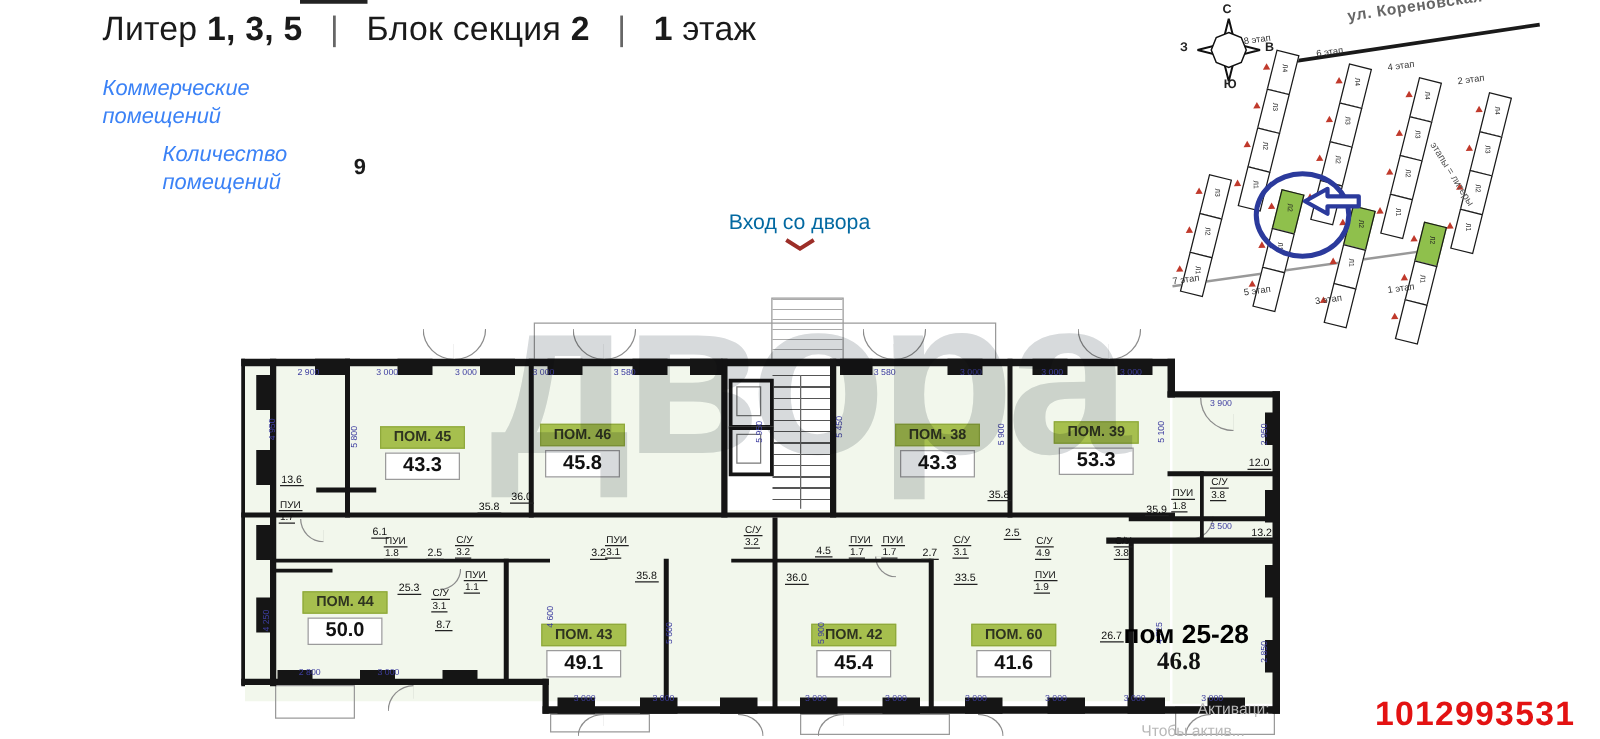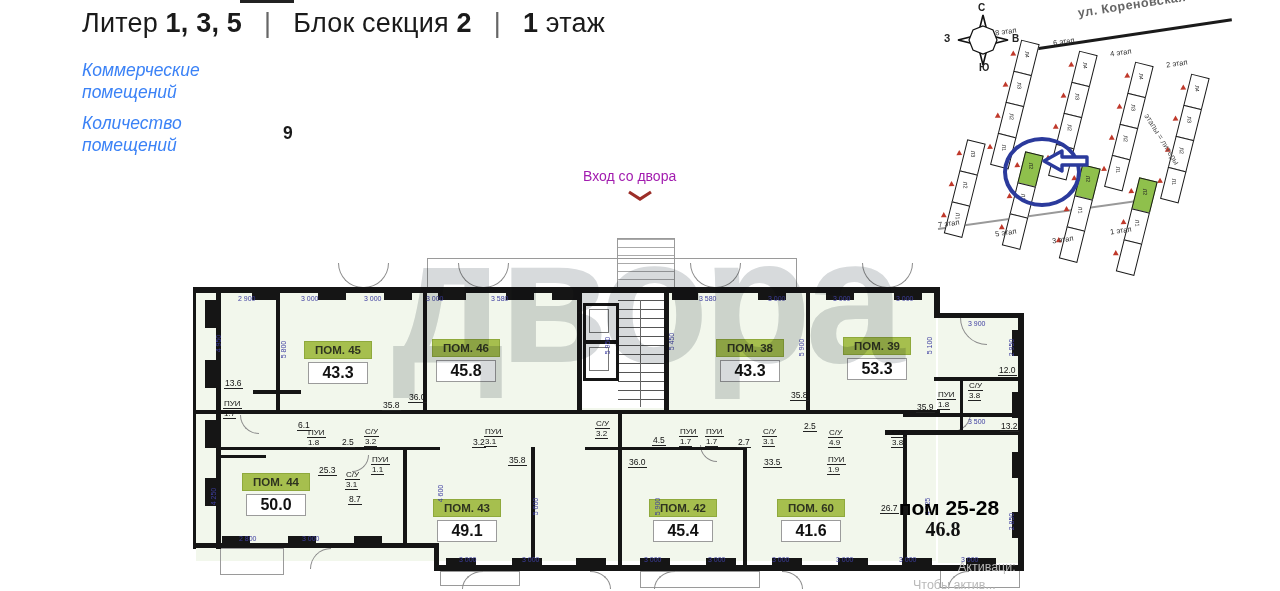--- a/index.html
+++ b/index.html
@@ -8,21 +8,21 @@
   .abs{position:absolute;}
   
   #hdr{left:82px;top:8px;font-size:27px;color:#1a1a1a;letter-spacing:.2px;}
   #hdr b{font-weight:700;}
   .hsep{color:#666;font-weight:300;padding:0 22px;}
   .toptick{left:240px;top:0;width:54px;height:3px;background:#222;}
   .info-label{left:82px;font-size:17.5px;color:#3b82f6;line-height:1.25;font-style:italic;}
   .info-val{left:283px;font-size:17.5px;color:#1a1a1a;}
   .info-val b{font-weight:700;}
   
-  #entrance{left:583px;top:168px;font-size:14px;color:#a21caf;}
+  #entrance{left:583px;top:168px;font-size:17px;color:#0369a1;}
   
   .fill{background:#f2f7ec;}
   .wall{background:#151515;z-index:12;}
   .stub{background:#151515;z-index:13;}
   .thin{border:1px solid #9a9a9a;background:transparent;z-index:8;}
   .arc{border:1px solid #8b8b8b;border-top:none;border-right:none;border-radius:0 0 0 100%;z-index:9;}
   .arc.m{border:1px solid #8b8b8b;border-top:none;border-left:none;border-radius:0 0 100% 0;}
   .arc.d{border:1px solid #8b8b8b;border-bottom:none;border-right:none;border-radius:100% 0 0 0;}
   .arc.dm{border:1px solid #8b8b8b;border-bottom:none;border-left:none;border-radius:0 100% 0 0;}
   .badge{z-index:20;background:#a6bf4e;border:1px solid #8fa93c;color:#2f3420;font-weight:700;
@@ -70,21 +70,21 @@
 
   <div class="abs toptick"></div>
   <div class="abs" id="hdr">
     <span>Литер</span>&nbsp;<b>1, 3, 5</b><span class="hsep">|</span><span>Блок секция</span>&nbsp;<b>2</b><span class="hsep">|</span><b>1</b>&nbsp;<span>этаж</span>
   </div>
 
   <div class="abs info-label" style="top:60px;">
     <div>Коммерческие</div>
     <div>помещений</div>
   </div>
-  <div class="abs info-label" style="top:113px;">
+  <div class="abs info-label" style="top:113px;margin-left:48px;">
     <div>Количество</div>
     <div>помещений</div>
   </div>
   <div class="abs info-val" style="top:123px;font-weight:700;">9</div>
 
   <div class="abs" id="entrance">Вход со двора</div>
   <svg class="abs" style="left:626px;top:190px;z-index:5;" width="28" height="12">
     <polyline points="3,2 14,9 25,2" fill="none" stroke="#9c2e28" stroke-width="3.2"></polyline>
   </svg>
 
@@ -270,20 +270,21 @@
   <div class="abs" id="hl-name" style="left:893px;top:496px;width:112px;text-align:center;">пом 25-28</div>
   <div class="abs" id="hl-area" style="left:893px;top:518px;width:100px;text-align:center;">46.8</div>
 
   <div class="abs" id="wm">двора</div>
 
   <div class="abs" id="winwm" style="left:958px;top:558px;">
     <div>Активаци:</div>
     <div style="margin-left:-45px;">Чтобы актив...</div>
   </div>
 
+  <div class="abs" id="lid" style="left:1100px;top:556px;">1012993531</div>
 
   <div id="siteplan">
 
     <svg class="abs" style="left:957px;top:14px;z-index:6;" width="52" height="52">
       <polygon points="26,1 31,21 51,26 31,31 26,51 21,31 1,26 21,21" fill="#fff" stroke="#111" stroke-width="1.6"></polygon>
       <polygon points="26,12 36,16 40,26 36,36 26,40 16,36 12,26 16,16" fill="#fff" stroke="#111" stroke-width="1.2"></polygon>
     </svg>
     <div class="abs compass-letter" style="left:978px;top:2px;">С</div>
     <div class="abs compass-letter" style="left:1012px;top:33px;">В</div>
     <div class="abs compass-letter" style="left:979px;top:62px;">Ю</div>

